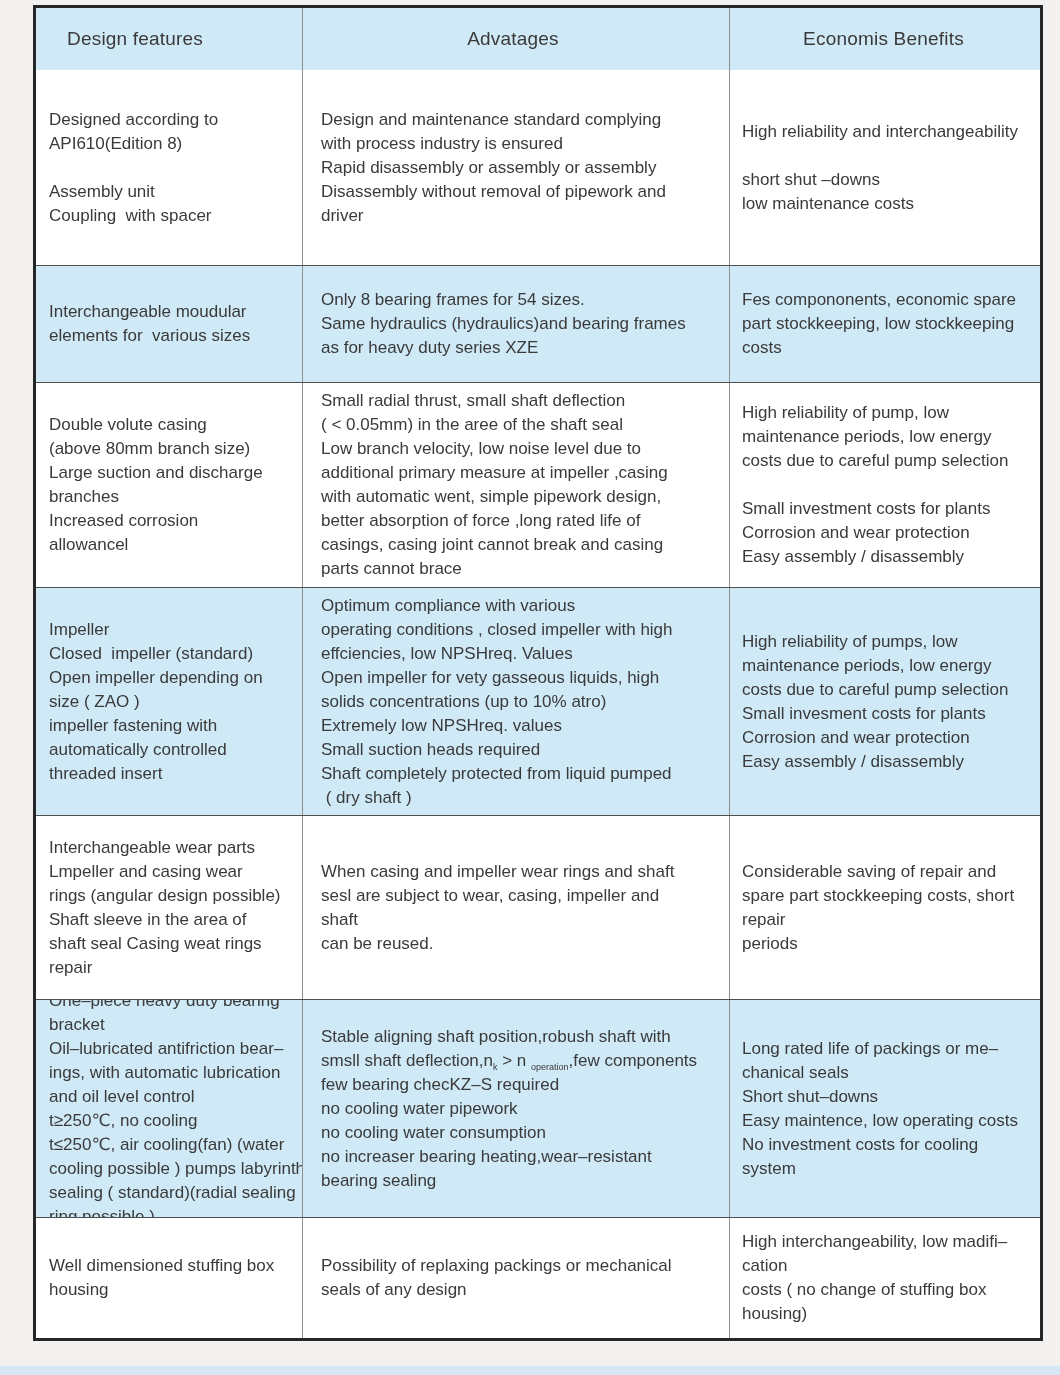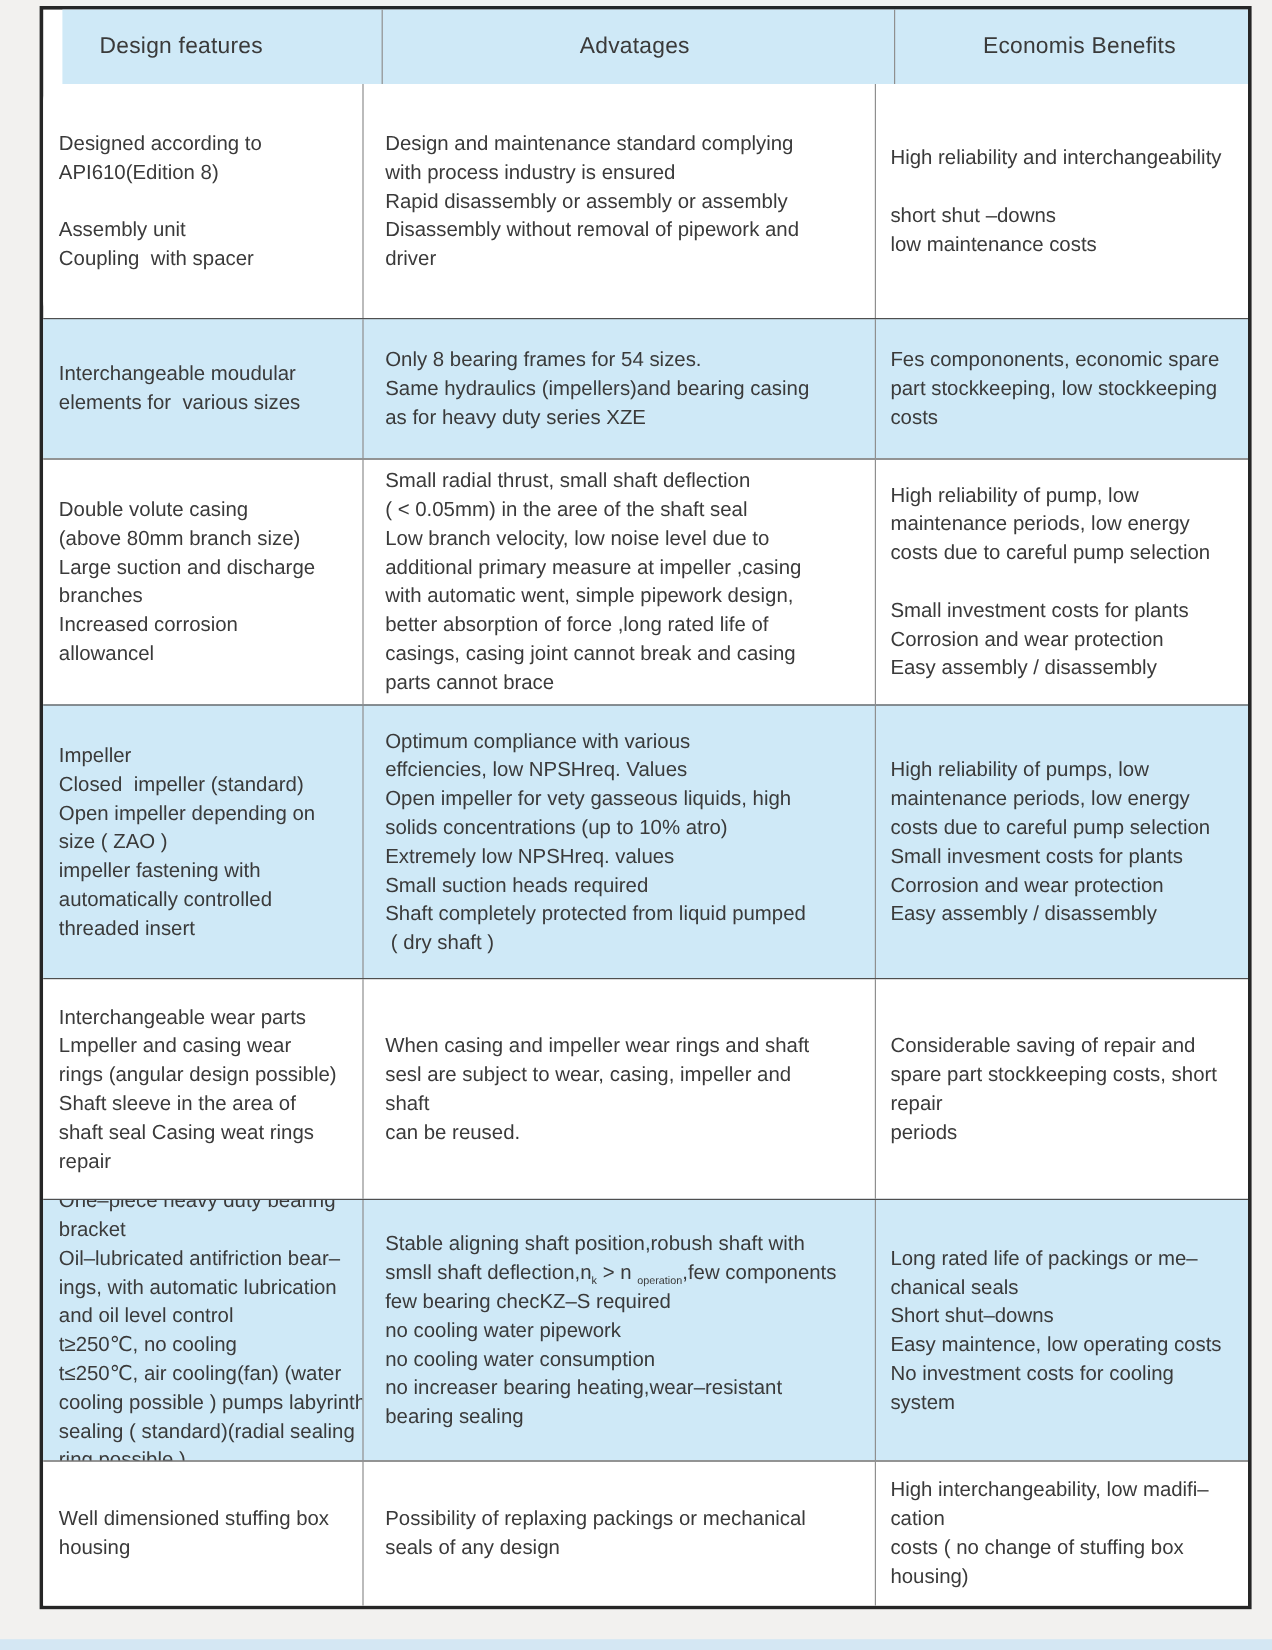--- a/index.html
+++ b/index.html
@@ -7,21 +7,21 @@
     --grid_v:#8f8f8f; --grid_h:#4f4f4f; --text:#3a3a3a;
     --page_bg:#f2f1ef; --bottom_strip:#d4e7f3;
   }
   *{box-sizing:border-box; margin:0; padding:0;}
   body{font-family:"Liberation Sans","DejaVu Sans",sans-serif;}
   .page{position:relative; width:1060px; height:1375px; background:var(--page_bg); overflow:hidden;}
   .table{position:absolute; left:33px; top:5px; width:1010px; border:3px solid var(--border_dark); background:#fff;}
   .row{display:grid; grid-template-columns:266px 427px 311px; background:var(--row_plain);}
   .row + .row{border-top:1px solid var(--grid_h);}
   .row.shaded{background:var(--shaded);}
-  .row.head{background:var(--shaded); height:62px;margin-left:16px;}
+  .row.head{background:var(--shaded); height:62px;}
   
   #rows .row:nth-child(1){height:195px;border-radius:14px;}
   #rows .row:nth-child(2){height:117px;}
   #rows .row:nth-child(3){height:205px;}
   #rows .row:nth-child(4){height:228px;}
   #rows .row:nth-child(5){height:184px;}
   #rows .row:nth-child(6){height:218px;}
   #rows .row:nth-child(7){height:121px;}
   .cell{display:flex; flex-direction:column; justify-content:center; overflow:hidden;
         color:var(--text); font-size:17px; line-height:24px;}
@@ -75,21 +75,21 @@
             <div class="ln"><span>low maintenance costs</span></div>
           </div>
         </div>
         <div class="row shaded">
           <div class="cell c1">
             <div class="ln"><span>Interchangeable moudular</span></div>
             <div class="ln"><span>elements for  various sizes</span></div>
           </div>
           <div class="cell c2">
             <div class="ln"><span>Only 8 bearing frames for 54 sizes.</span></div>
-            <div class="ln"><span>Same hydraulics (impellers)and bearing casing</span></div>
+            <div class="ln"><span>Same hydraulics (hydraulics)and bearing frames</span></div>
             <div class="ln"><span>as for heavy duty series XZE</span></div>
           </div>
           <div class="cell c3">
             <div class="ln"><span>Fes compononents, economic spare</span></div>
             <div class="ln"><span>part stockkeeping, low stockkeeping</span></div>
             <div class="ln"><span>costs</span></div>
           </div>
         </div>
         <div class="row">
           <div class="cell c1">
@@ -125,20 +125,21 @@
             <div class="ln"><span>Impeller</span></div>
             <div class="ln"><span>Closed  impeller (standard)</span></div>
             <div class="ln"><span>Open impeller depending on</span></div>
             <div class="ln"><span>size ( ZAO )</span></div>
             <div class="ln"><span>impeller fastening with</span></div>
             <div class="ln"><span>automatically controlled</span></div>
             <div class="ln"><span>threaded insert</span></div>
           </div>
           <div class="cell c2">
             <div class="ln"><span>Optimum compliance with various</span></div>
+            <div class="ln"><span>operating conditions , closed impeller with high</span></div>
             <div class="ln"><span>effciencies, low NPSHreq. Values</span></div>
             <div class="ln"><span>Open impeller for vety gasseous liquids, high</span></div>
             <div class="ln"><span>solids concentrations (up to 10% atro)</span></div>
             <div class="ln"><span>Extremely low NPSHreq. values</span></div>
             <div class="ln"><span>Small suction heads required</span></div>
             <div class="ln"><span>Shaft completely protected from liquid pumped</span></div>
             <div class="ln"><span> ( dry shaft )</span></div>
           </div>
           <div class="cell c3">
             <div class="ln"><span>High reliability of pumps, low</span></div>

